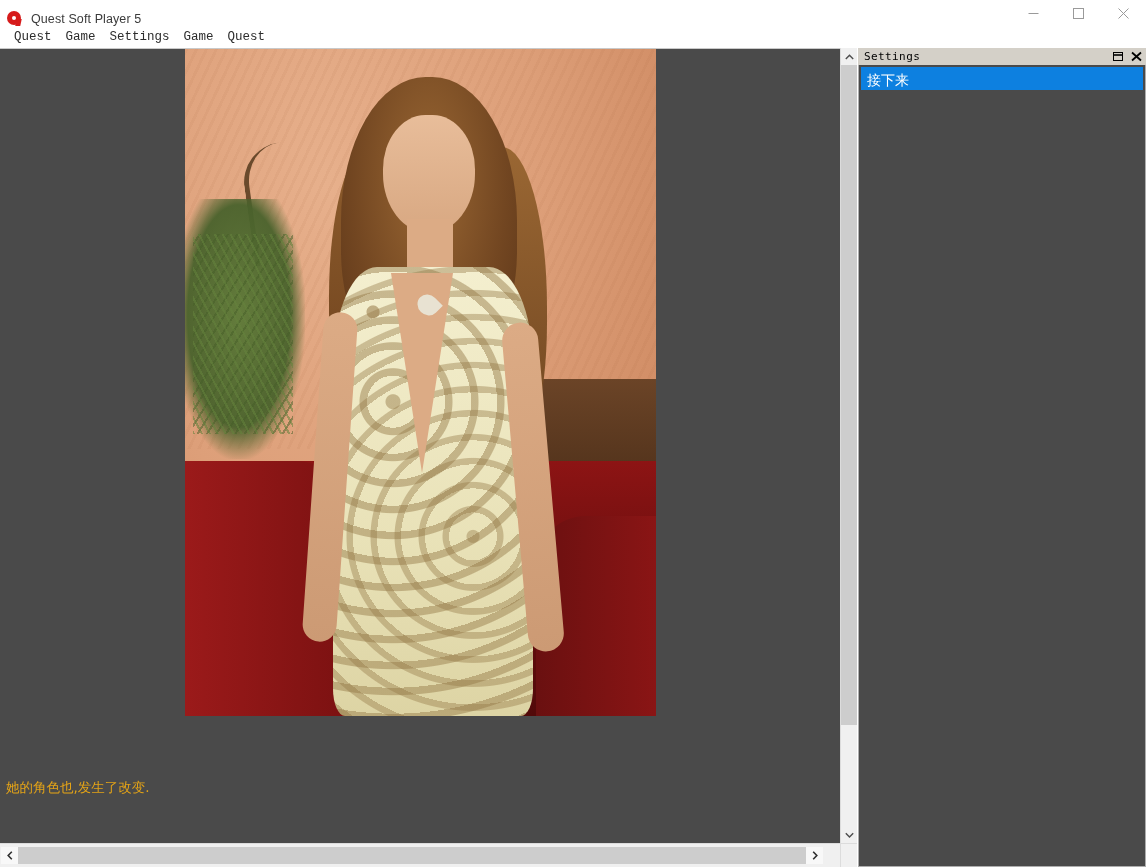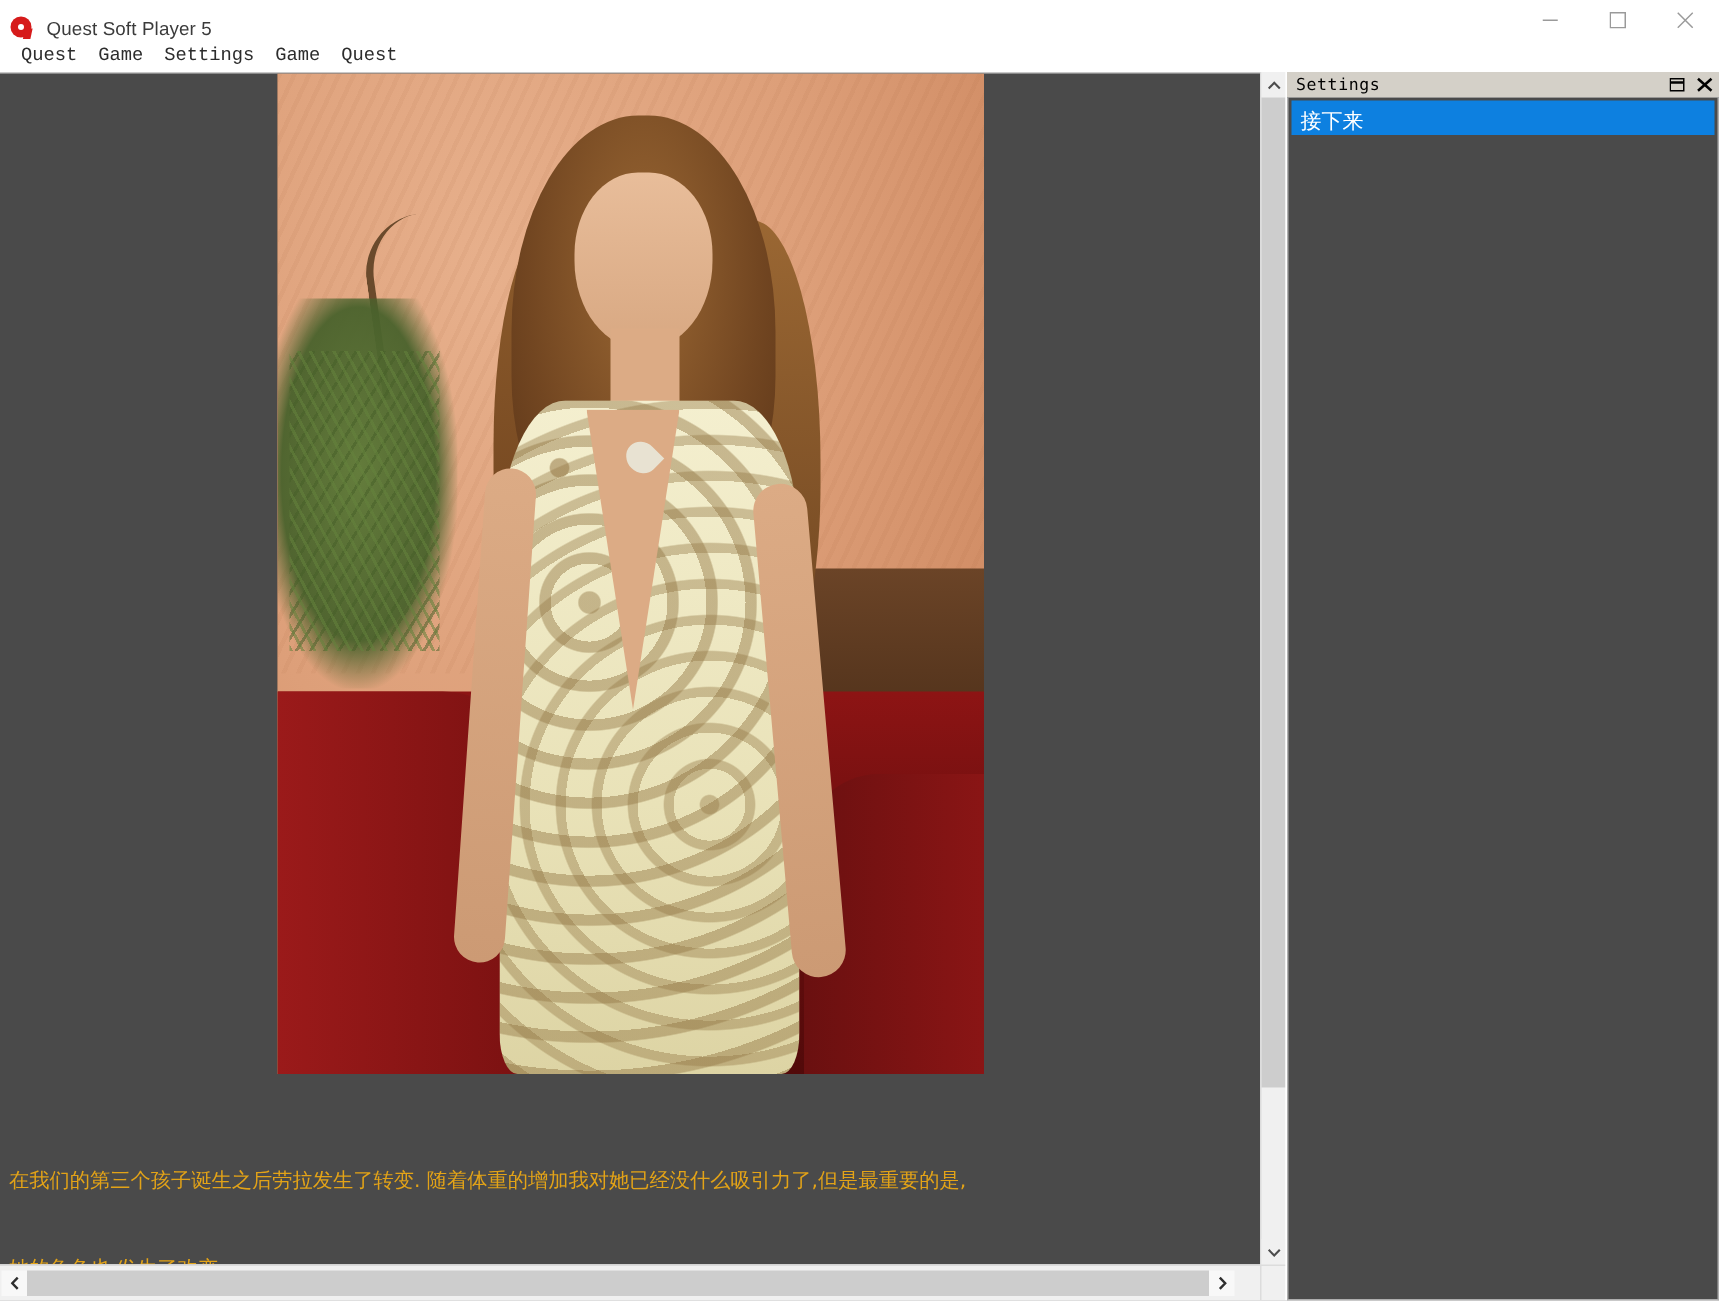--- a/index.html
+++ b/index.html
@@ -442,21 +442,20 @@
           <div class="neck"></div>
           <div class="dress"></div>
           <div class="vneck"></div>
           <div class="necklace"></div>
           <div class="arms-l"></div>
           <div class="arms-r"></div>
         </div>
       </div>
 
       <div class="story-text">
-        <p>在我们的第三个孩子诞生之后劳拉发生了转变. 随着体重的增加我对她已经没什么吸引力了,但是最重要的是,</p>
         <p>她的角色也,发生了改变.</p>
         
         
         
       </div>
 
     </div>
   </div>
 
   <div class="vscroll">

